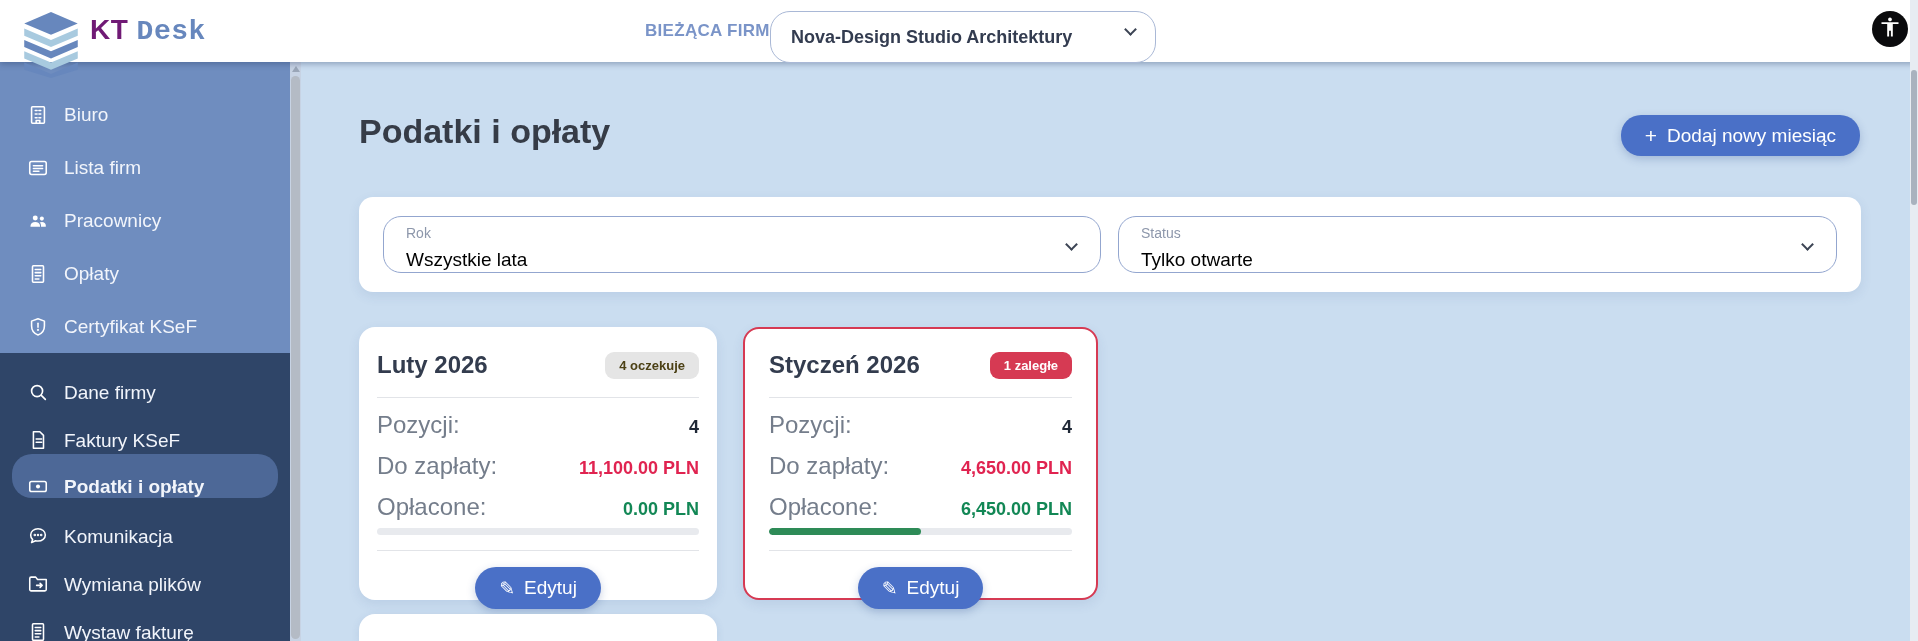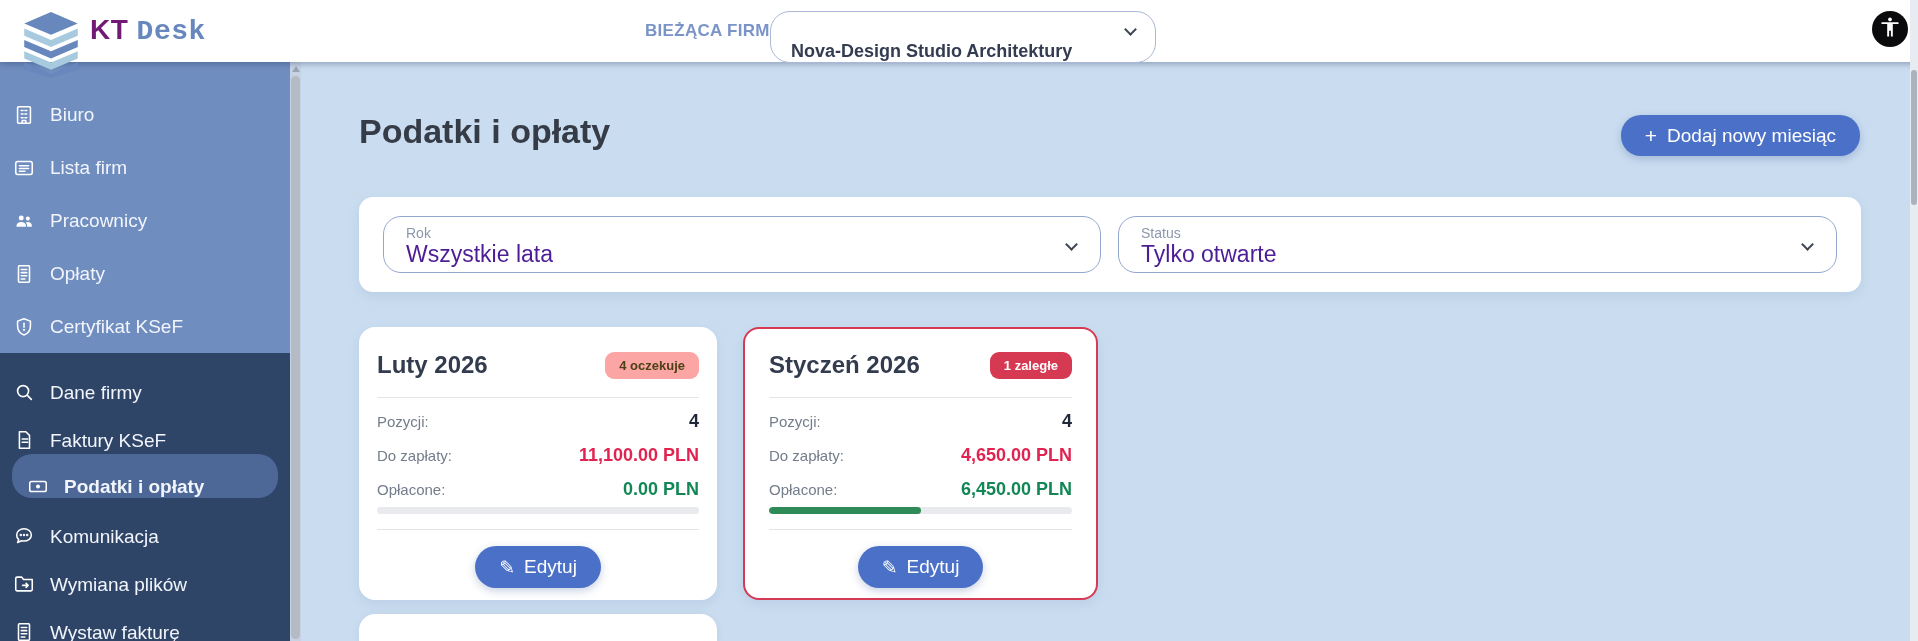--- a/index.html
+++ b/index.html
@@ -9,33 +9,33 @@
   
   .header{position:absolute;left:0;top:0;width:1918px;height:62px;background:#ffffff;
           box-shadow:0 2px 6px rgba(30,50,90,.35);z-index:30;}
   .logo-mark{position:absolute;left:20px;top:8px;z-index:40;}
   .logo-text{position:absolute;left:90px;top:14px;font-size:28px;font-weight:bold;letter-spacing:.5px;z-index:40;}
   .logo-kt{color:#701a75;}
   .logo-desk{color:#6787bd;font-family:Liberation Mono, monospace;}
   .company-label{position:absolute;left:645px;top:0;height:62px;display:flex;align-items:center;
                  font-size:17px;font-weight:bold;color:#7a94c8;letter-spacing:.3px;}
   .company-select{position:absolute;left:770px;top:11px;width:386px;height:52px;border:1.5px solid #a9b8d6;
-                  border-radius:20px;background:#fff;display:flex;align-items:flex-end;padding:0 44px 0 20px;
+                  border-radius:20px;background:#fff;display:flex;align-items:center;padding:0 44px 0 20px;
                   font-size:18px;font-weight:bold;color:#333c50;cursor:pointer;}
   .chev{width:9px;height:9px;border-right:2px solid #3c4454;border-bottom:2px solid #3c4454;
         transform:rotate(45deg);display:inline-block;}
   .company-select .chev{position:absolute;right:20px;top:13px;}
   .a11y-btn{position:absolute;right:10px;top:11px;width:36px;height:36px;border-radius:50%;background:#0b0b0d;
             display:flex;align-items:center;justify-content:center;cursor:pointer;z-index:40;}
 
   
   .sidebar{position:absolute;left:0;top:62px;width:290px;height:579px;z-index:10;}
   .side-top{background:#6f8dbf;padding-top:26px;height:291px;}
   .side-bottom{background:#2f4568;padding-top:3px;height:288px;}
-  .s-item{height:53px;display:flex;align-items:center;padding-left:12px;color:#ffffff;cursor:pointer;}
+  .s-item{height:53px;display:flex;align-items:center;padding-left:26px;color:#ffffff;cursor:pointer;}
   .side-bottom .s-item{height:48px;align-items:flex-end;}
   .s-icon{width:24px;height:24px;margin-right:14px;display:flex;align-items:center;justify-content:center;flex:none;}
   .s-label{font-size:19px;color:#f2f5fb;white-space:nowrap;}
   .s-item.active{background:#4d6897;border-radius:20px;margin:2px 12px;height:44px;padding-left:14px;}
   .s-item.active .s-label{font-weight:bold;}
 
   
   .side-scroll{position:absolute;left:290px;top:62px;width:11px;height:579px;background:#c7d3e4;z-index:11;}
   .side-scroll .arrow{position:absolute;left:2px;top:4px;width:0;height:0;border-left:4px solid transparent;
         border-right:4px solid transparent;border-bottom:6px solid #9aa6b8;}
@@ -53,35 +53,35 @@
            box-shadow:0 3px 8px rgba(40,70,140,.25);}
   .add-btn .plus{font-size:21px;line-height:1;}
 
   .filter-card{position:absolute;left:58px;top:135px;width:1502px;height:95px;background:#fff;border-radius:14px;
                box-shadow:0 4px 12px rgba(50,80,140,.10);}
   .field{position:absolute;top:19px;height:57px;border:1px solid #93a6cf;border-radius:18px;background:#fff;
          padding:8px 48px 16px 22px;cursor:pointer;}
   .field-year{left:24px;width:718px;}
   .field-status{left:759px;width:719px;}
   .field .f-label{display:block;font-size:14px;color:#8d97ab;}
-  .field .f-value{display:block;font-size:23px;color:#4c1d95;margin-top:0;}
+  .field .f-value{display:block;font-size:19px;color:#000000;margin-top:8px;}
   .field .chev{position:absolute;right:24px;top:23px;border-color:#3c4454;}
 
   .month-card{position:absolute;top:265px;background:#fff;border-radius:16px;height:273px;padding:24px 18px;
               box-shadow:0 4px 12px rgba(50,80,140,.10);}
   .card-0{left:58px;width:358px;}
   .card-1{left:442px;width:355px;border:2px solid #d63a53;padding:22px 24px;}
   .card-head{display:flex;align-items:center;justify-content:space-between;}
   .month-name{font-size:24px;font-weight:600;color:#333c4e;}
   .badge{font-size:13px;font-weight:bold;border-radius:9px;padding:6px 14px;white-space:nowrap;}
-  .badge-pending{background:#fca5a5;color:#4c4116;}
+  .badge-pending{background:#e5e5e5;color:#4c4116;}
   .badge-overdue{background:#d63a53;color:#ffffff;}
   .divider{height:1px;background:#e2e4e8;border:none;margin:18px 0 0 0;}
   .c-row{display:flex;justify-content:space-between;align-items:baseline;margin-top:13px;}
-  .c-label{font-size:15px;color:#747d8b;}
+  .c-label{font-size:24px;color:#747d8b;}
   .c-value{font-size:18px;font-weight:bold;}
   .v-dark{color:#1f2836;}
   .v-red{color:#e02350;}
   .v-green{color:#128755;}
   .progress{margin-top:7px;height:7px;background:#e8eaee;border-radius:4px;overflow:hidden;}
   .progress-fill{height:100%;background:#2e8b57;border-radius:4px;width:0;}
   .divider2{margin-top:15px;}
   .edit-wrap{display:flex;justify-content:center;margin-top:16px;}
   .edit-btn{height:42px;background:#4a70c7;color:#fff;border:none;border-radius:21px;padding:0 24px;
             font-size:19px;display:flex;align-items:center;gap:9px;cursor:pointer;

